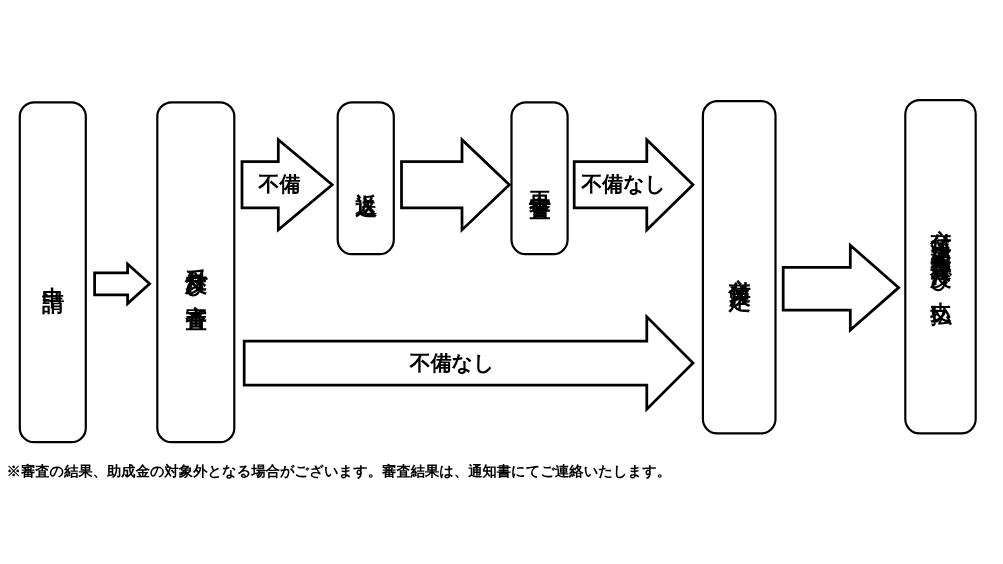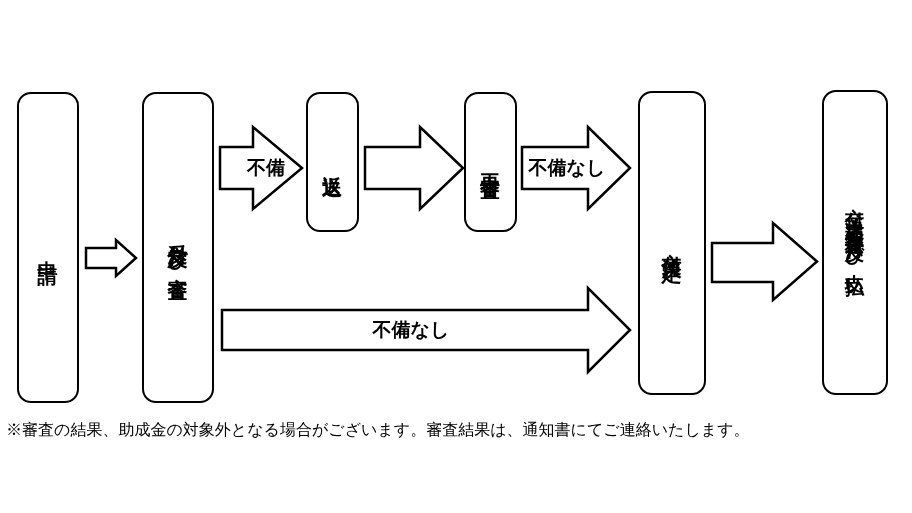--- a/index.html
+++ b/index.html
@@ -45,22 +45,22 @@
     justify-content: center;
     font-weight: bold;
     font-size: 19px;
     white-space: nowrap;
     pointer-events: none;
   }
   .footnote {
     position: absolute;
     left: 6px;
     top: 420px;
-    font-weight: normal;
-    font-size: 16px;
+    font-weight: bold;
+    font-size: 13px;
     white-space: nowrap;
   }
 </style>
 </head>
 <body>
 
 <div class="canvas">
 
   <div class="node" style="left:17px; top:92px; width:62px; height:311px;">
     <span class="vtext">申請</span>
@@ -86,21 +86,21 @@
     <span class="vtext" style="font-size:19px; letter-spacing:4px;">交付決定通知書送付及び支払い</span>
   </div>
 
   <svg class="arrow" style="left:86px; top:240px;" width="50" height="36" viewBox="0 0 50 36">
     <polygon points="0,8 30,8 30,0 50,18 30,36 30,28 0,28"></polygon>
   </svg>
 
   <svg class="arrow" style="left:220px; top:127px;" width="82" height="82" viewBox="0 0 82 82">
     <polygon points="0,20 33,20 33,0 82,41 33,82 33,62 0,62"></polygon>
   </svg>
-  <div class="alabel" style="left:213px; top:147px; width:82px; height:41px;margin-left:12px;">不備</div>
+  <div class="alabel" style="left:213px; top:147px; width:82px; height:41px;">不備</div>
 
   <svg class="arrow" style="left:365px; top:127px;" width="98" height="82" viewBox="0 0 98 82">
     <polygon points="0,20 55,20 55,0 98,41 55,82 55,62 0,62"></polygon>
   </svg>
 
   <svg class="arrow" style="left:522px; top:127px;" width="108" height="82" viewBox="0 0 108 82">
     <polygon points="0,20 66,20 66,0 108,41 66,82 66,62 0,62"></polygon>
   </svg>
   <div class="alabel" style="left:513px; top:147px; width:108px; height:41px;">不備なし</div>
 

